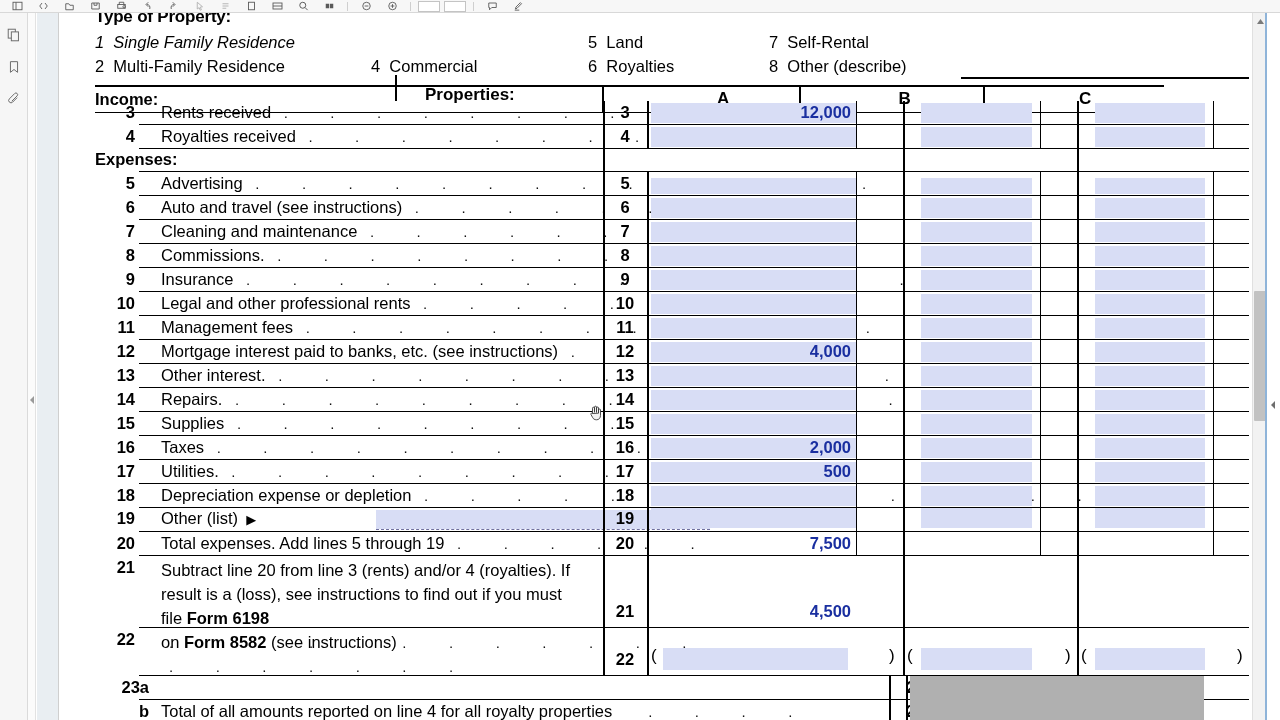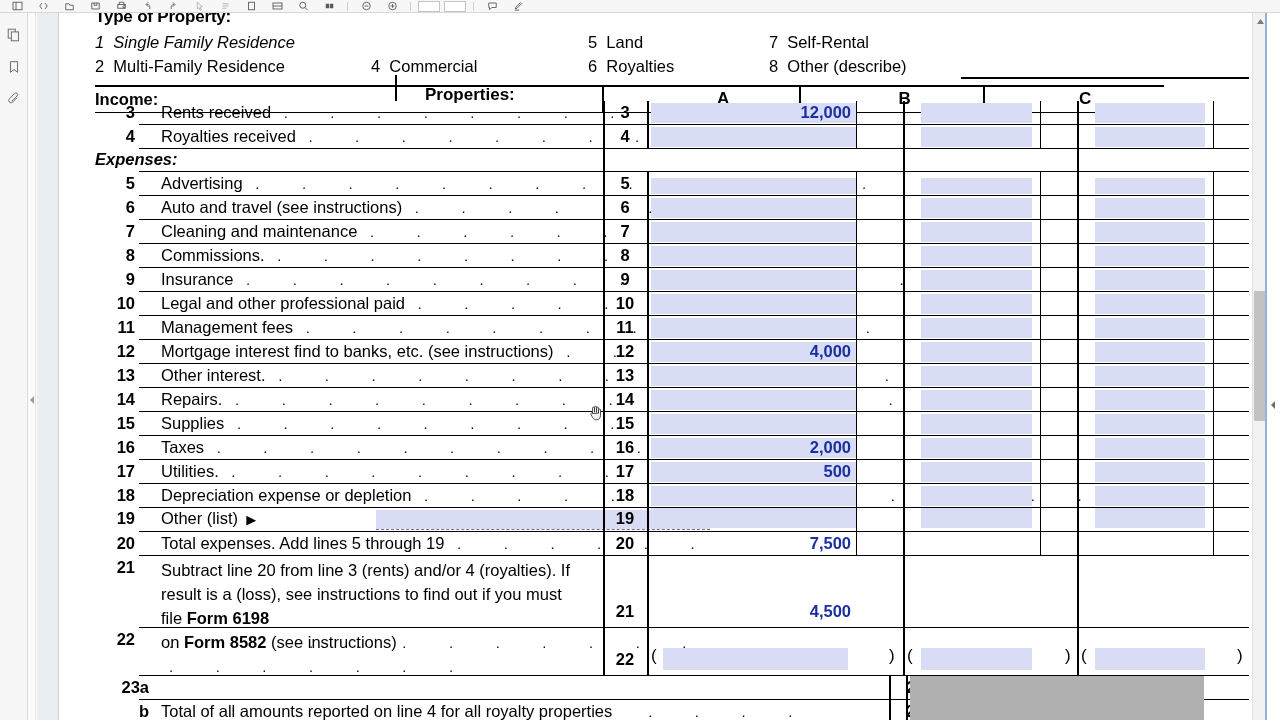--- a/index.html
+++ b/index.html
@@ -377,21 +377,21 @@
             <div style="position:absolute;left:1118px;top:0;width:1px;height:24px;background:#000;"></div>
             <div class="linenum" style="position:absolute;left:508px;top:1.5px;width:44px;">4</div>
             <div class="fill" style="position:absolute;left:556px;top:2px;width:205px;height:20px;"></div>
             <div class="val" style="position:absolute;left:556px;top:1.5px;width:205px;"></div>
             <div class="fill" style="position:absolute;left:826px;top:2px;width:111px;height:20px;"></div>
             <div class="val" style="position:absolute;left:826px;top:1.5px;width:111px;"></div>
             <div class="fill" style="position:absolute;left:1000px;top:2px;width:110px;height:20px;"></div>
             <div class="val" style="position:absolute;left:1000px;top:1.5px;width:110px;"></div>
           </div>
           <div style="position:absolute;left:0;top:48px;width:1154px;height:23px;">
-    <div class="sec" style="position:absolute;left:0;top:1px;font-style:italic;">Expenses:</div>
+    <div class="sec" style="position:absolute;left:0;top:1px;">Expenses:</div>
     <div style="position:absolute;left:508px;top:0;width:2px;height:23px;background:#000;"></div>
     <div style="position:absolute;left:808px;top:0;width:2px;height:23px;background:#000;"></div>
     <div style="position:absolute;left:982px;top:0;width:2px;height:23px;background:#000;"></div>
     <div style="position:absolute;left:44px;top:22px;width:1110px;height:1px;background:#000;"></div>
   </div>
           <div style="position:absolute;left:0;top:71px;width:1154px;height:24px;">
             <div style="position:absolute;left:44px;top:23px;
       width:1110px;height:1px;background:#000;"></div>
             <div class="num" style="position:absolute;left:0;top:1.5px;width:50px;">5</div>
             <div style="position:absolute;left:66px;top:1.5px;white-space:nowrap;">
@@ -503,21 +503,21 @@
             <div class="fill" style="position:absolute;left:826px;top:2px;width:111px;height:20px;"></div>
             <div class="val" style="position:absolute;left:826px;top:1.5px;width:111px;"></div>
             <div class="fill" style="position:absolute;left:1000px;top:2px;width:110px;height:20px;"></div>
             <div class="val" style="position:absolute;left:1000px;top:1.5px;width:110px;"></div>
           </div>
           <div style="position:absolute;left:0;top:191px;width:1154px;height:24px;">
             <div style="position:absolute;left:44px;top:23px;
       width:1110px;height:1px;background:#000;"></div>
             <div class="num" style="position:absolute;left:0;top:1.5px;width:50px;">10</div>
             <div style="position:absolute;left:66px;top:1.5px;white-space:nowrap;">
-      <span>Legal and other professional paid</span>
+      <span>Legal and other professional rents</span>
       <span class="leaders">.&nbsp;&nbsp;&nbsp;.&nbsp;&nbsp;&nbsp;.&nbsp;&nbsp;&nbsp;.&nbsp;&nbsp;&nbsp;.&nbsp;&nbsp;&nbsp;.&nbsp;&nbsp;&nbsp;.&nbsp;&nbsp;&nbsp;.&nbsp;&nbsp;&nbsp;.&nbsp;&nbsp;&nbsp;.&nbsp;&nbsp;&nbsp;</span>
     </div>
             <div style="position:absolute;left:508px;top:0;width:2px;height:24px;background:#000;"></div>
             <div style="position:absolute;left:552px;top:0;width:2px;height:24px;background:#000;"></div>
             <div style="position:absolute;left:761px;top:0;width:1px;height:24px;background:#000;"></div>
             <div style="position:absolute;left:808px;top:0;width:2px;height:24px;background:#000;"></div>
             <div style="position:absolute;left:945px;top:0;width:1px;height:24px;background:#000;"></div>
             <div style="position:absolute;left:982px;top:0;width:2px;height:24px;background:#000;"></div>
             <div style="position:absolute;left:1118px;top:0;width:1px;height:24px;background:#000;"></div>
             <div class="linenum" style="position:absolute;left:508px;top:1.5px;width:44px;">10</div>
@@ -549,21 +549,21 @@
             <div class="fill" style="position:absolute;left:826px;top:2px;width:111px;height:20px;"></div>
             <div class="val" style="position:absolute;left:826px;top:1.5px;width:111px;"></div>
             <div class="fill" style="position:absolute;left:1000px;top:2px;width:110px;height:20px;"></div>
             <div class="val" style="position:absolute;left:1000px;top:1.5px;width:110px;"></div>
           </div>
           <div style="position:absolute;left:0;top:239px;width:1154px;height:24px;">
             <div style="position:absolute;left:44px;top:23px;
       width:1110px;height:1px;background:#000;"></div>
             <div class="num" style="position:absolute;left:0;top:1.5px;width:50px;">12</div>
             <div style="position:absolute;left:66px;top:1.5px;white-space:nowrap;">
-      <span>Mortgage interest find to banks, etc. (see instructions)</span>
+      <span>Mortgage interest paid to banks, etc. (see instructions)</span>
       <span class="leaders">.&nbsp;&nbsp;&nbsp;.&nbsp;&nbsp;&nbsp;.&nbsp;&nbsp;&nbsp;.&nbsp;&nbsp;&nbsp;.&nbsp;&nbsp;&nbsp;</span>
     </div>
             <div style="position:absolute;left:508px;top:0;width:2px;height:24px;background:#000;"></div>
             <div style="position:absolute;left:552px;top:0;width:2px;height:24px;background:#000;"></div>
             <div style="position:absolute;left:761px;top:0;width:1px;height:24px;background:#000;"></div>
             <div style="position:absolute;left:808px;top:0;width:2px;height:24px;background:#000;"></div>
             <div style="position:absolute;left:945px;top:0;width:1px;height:24px;background:#000;"></div>
             <div style="position:absolute;left:982px;top:0;width:2px;height:24px;background:#000;"></div>
             <div style="position:absolute;left:1118px;top:0;width:1px;height:24px;background:#000;"></div>
             <div class="linenum" style="position:absolute;left:508px;top:1.5px;width:44px;">12</div>

